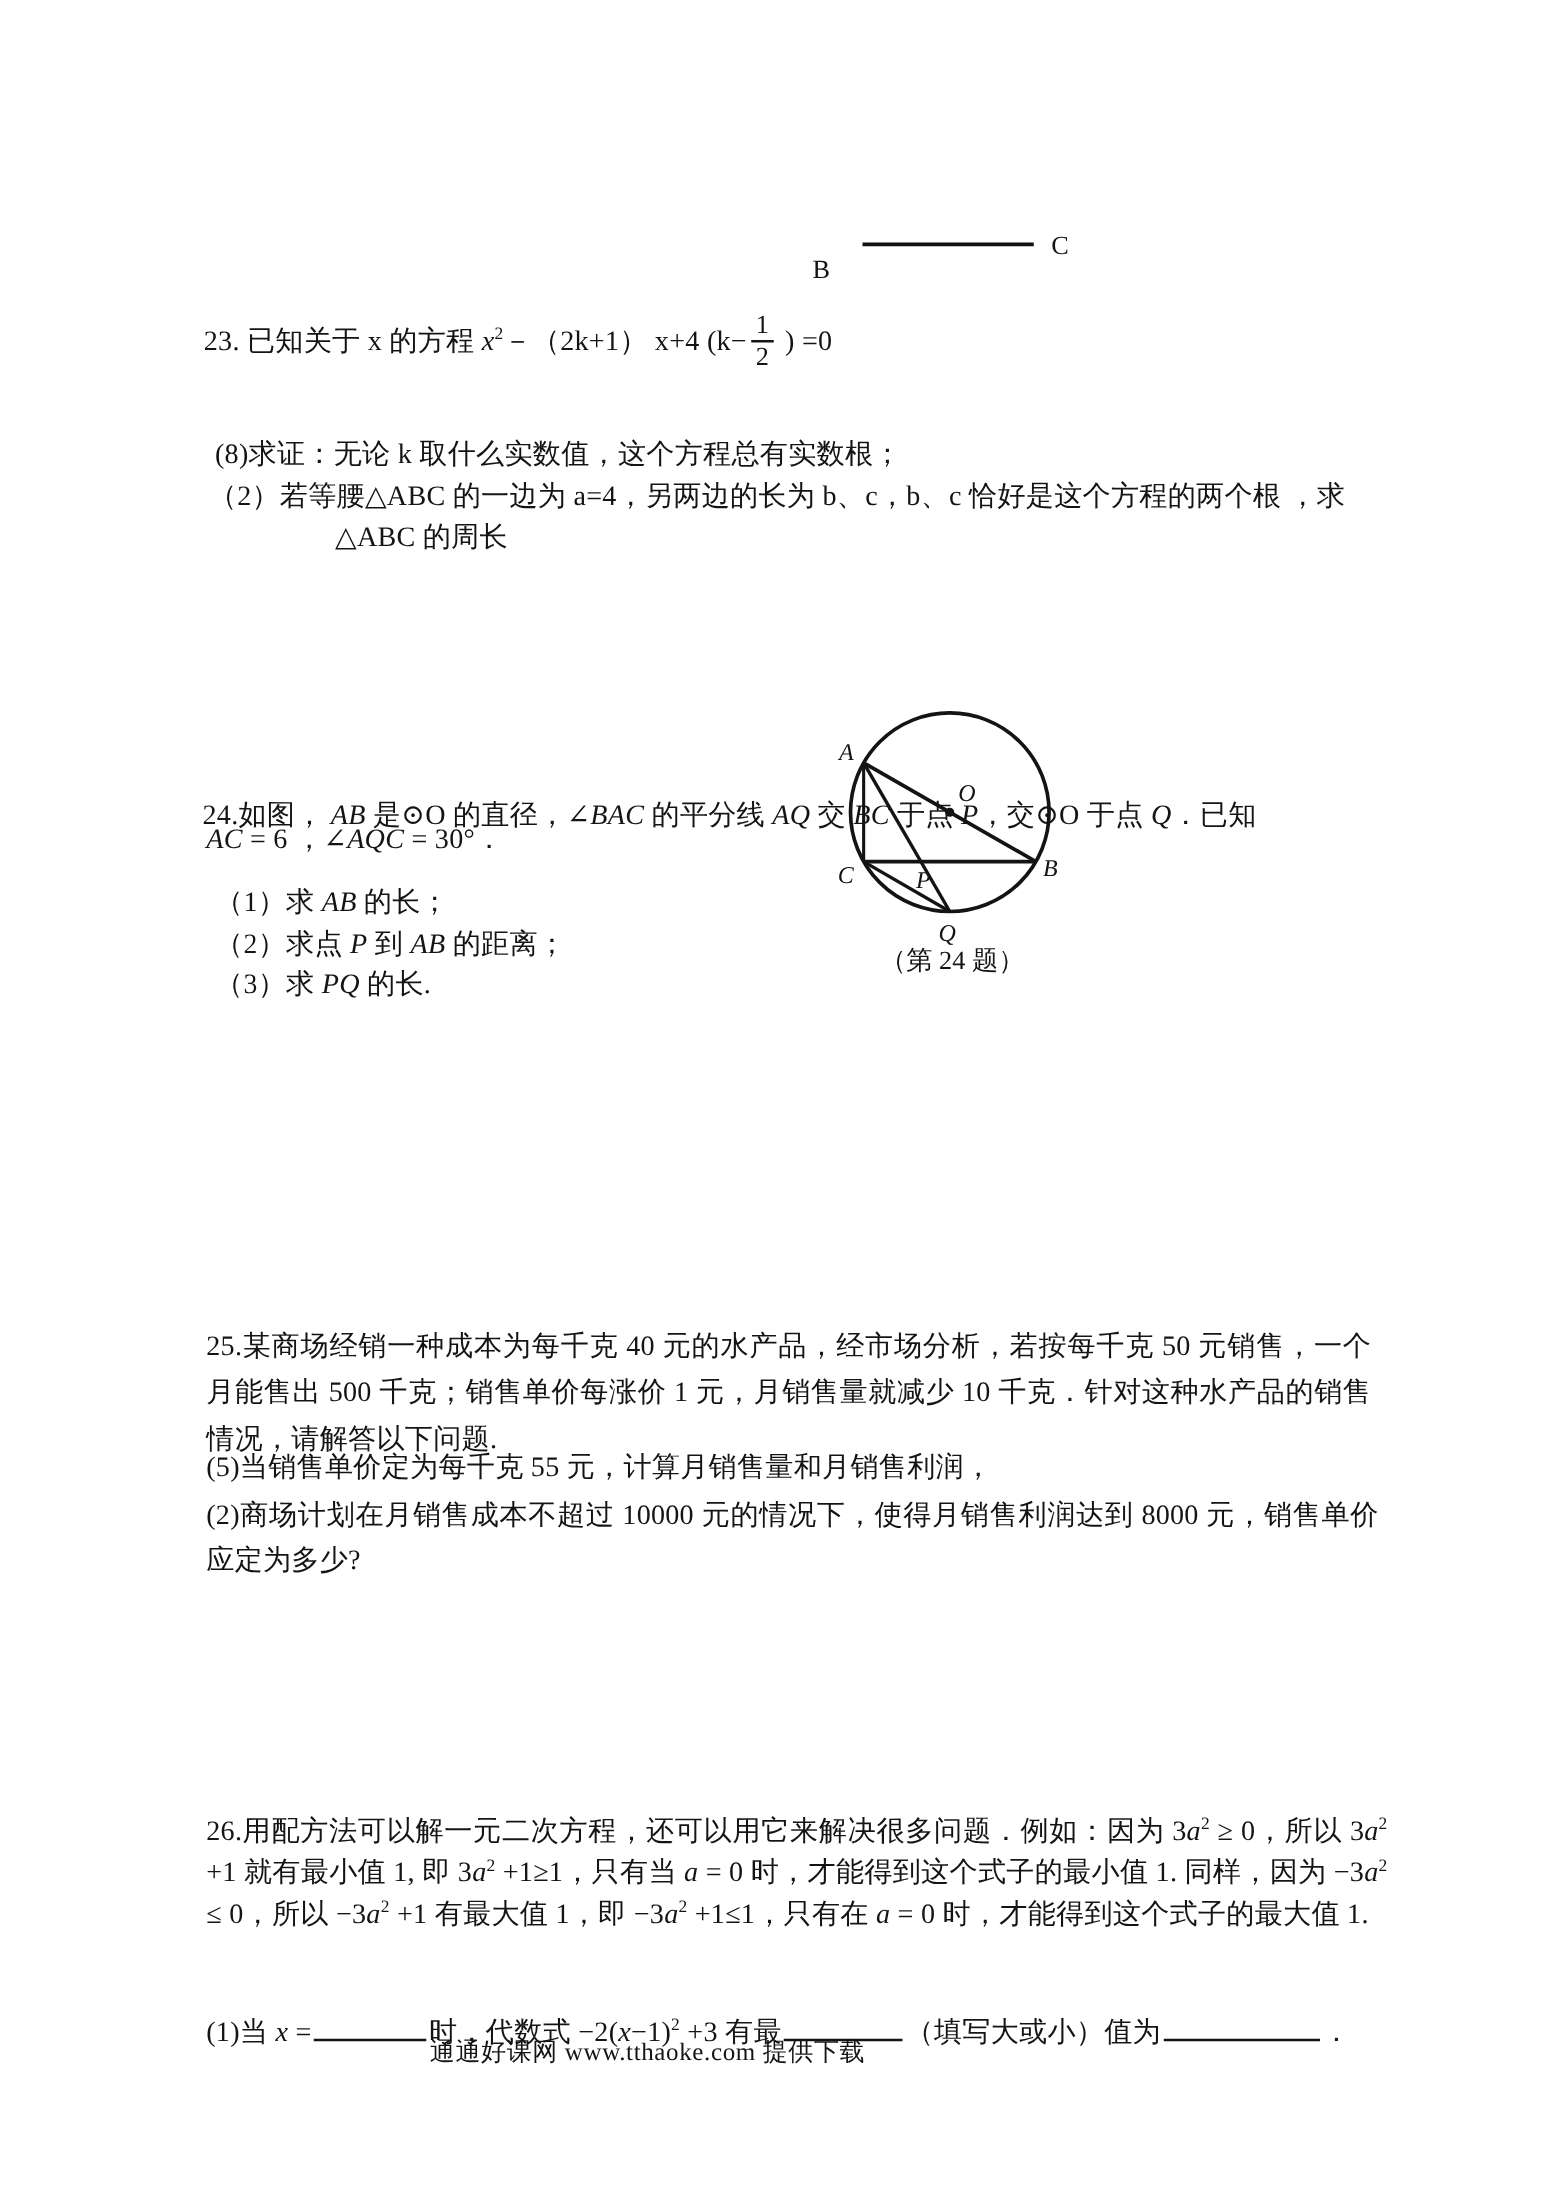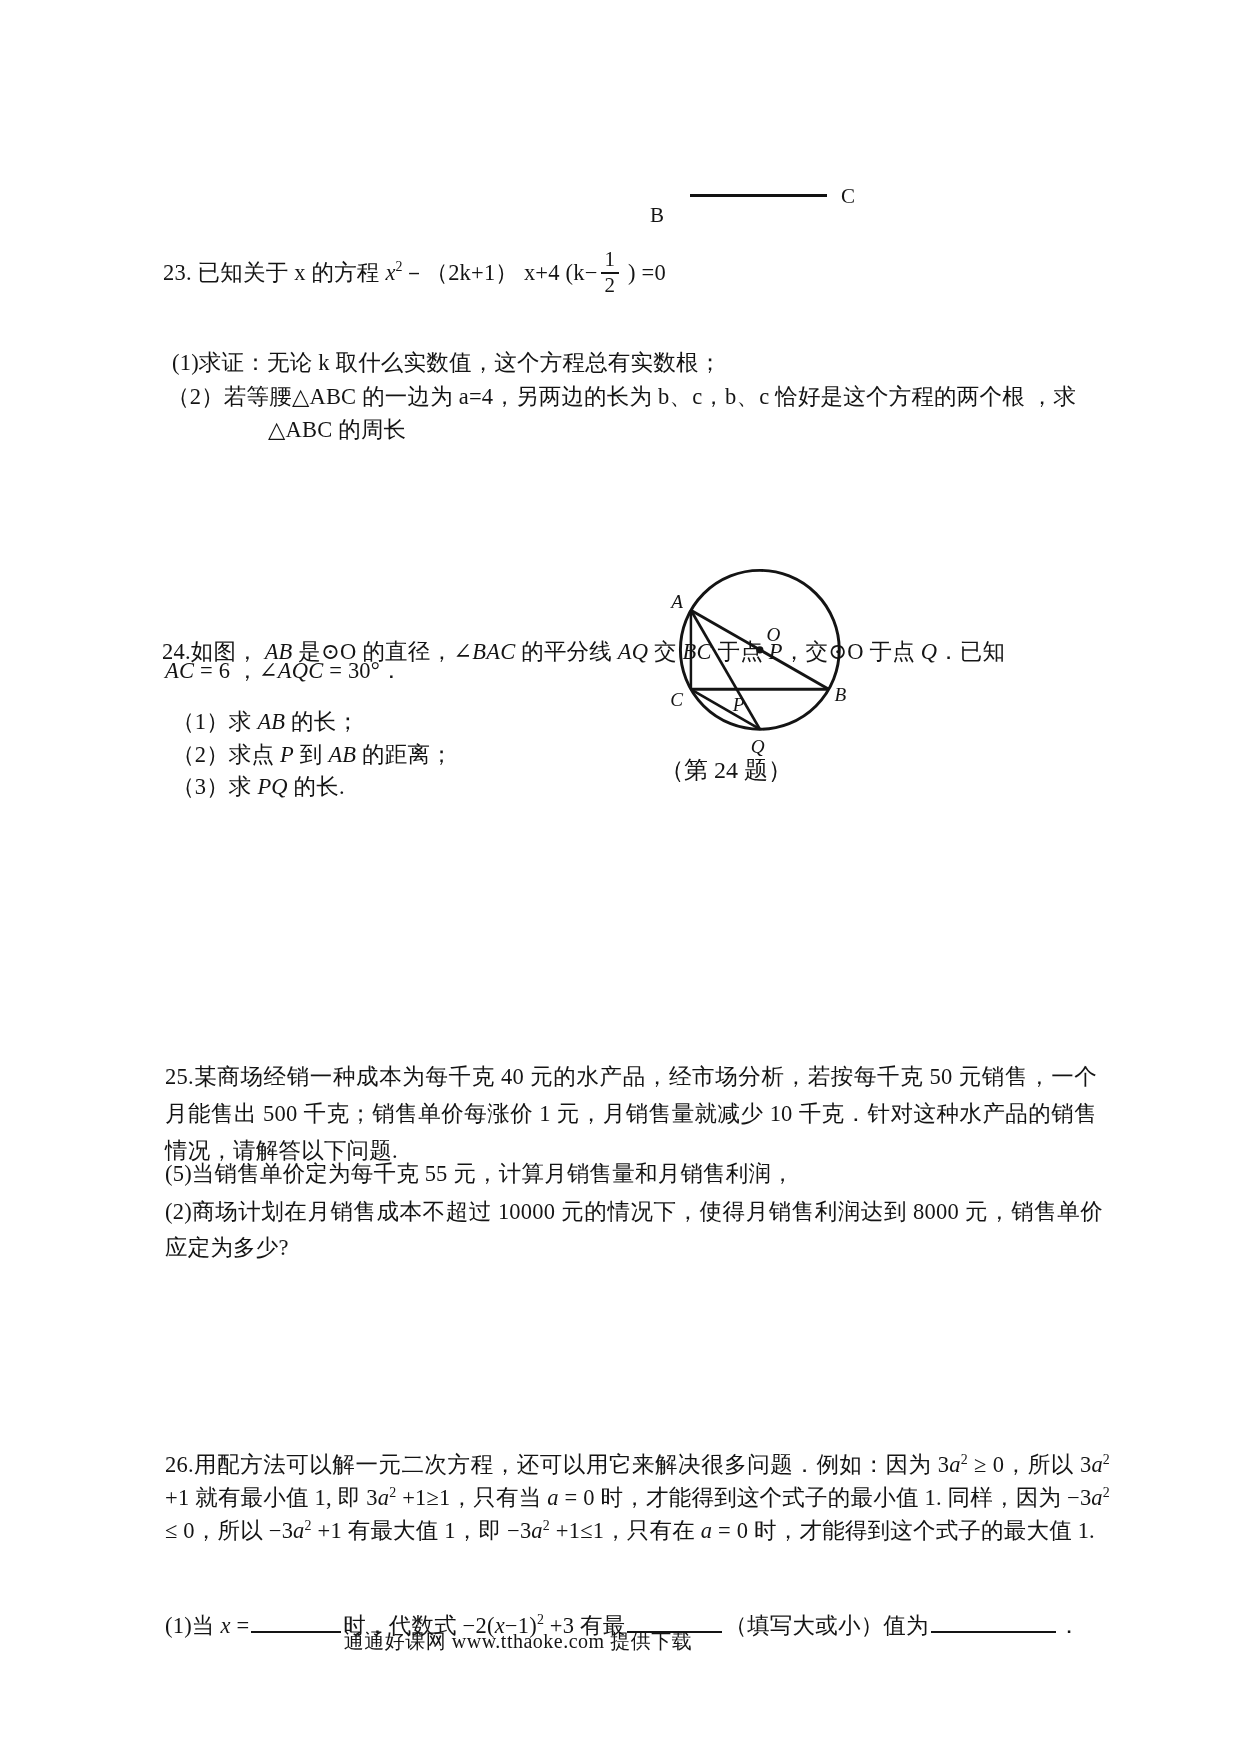--- a/index.html
+++ b/index.html
@@ -29,39 +29,39 @@
     vertical-align:baseline; margin:0 2px;
   }
   .seg-line { position:absolute; left:690px; top:194px; width:137px; border-top:3px solid #111; }
   .seg-label { position:absolute; font-size:21px; }
   .q24-svg { position:absolute; left:640px; top:556px; width:260px; height:209px; }
   .q24-svg .stroke { fill:none; stroke:#141414; }
   .q24-svg text {
     font-family:"Liberation Serif","DejaVu Serif",serif; font-style:italic;
     font-size:17px; fill:#141414; stroke:none;
   }
-  .caption { position:absolute; left:660px; top:754px; font-size:24px; white-space:nowrap; }
+  .caption { position:absolute; left:704px; top:754px; font-size:21px; white-space:nowrap; }
   .footer {
     position:absolute; left:0; top:1628px; width:1036px; text-align:center;
     font-size:20px; letter-spacing:0.5px;
   }
 </style>
 </head>
 <body>
 
 <div class="page">
 
   <div>
     <div class="seg-line"></div>
     <span class="seg-label" style="left:650px; top:203px;">B</span>
     <span class="seg-label" style="left:841px; top:184px;">C</span>
   </div>
 
   <div class="line" style="top:250px; left:163px;"><span>23. 已知关于 x 的方程 </span><span class="it">x</span><sup>2</sup><span>－（2k+1） x+4 (k−</span><span class="frac"><span class="num">1</span><span class="den">2</span></span><span> ) =0</span></div>
-  <div class="line" style="top:347px; left:172px;">(1)求证：无论 k 取什么实数值，这个方程总有实数根；</div>
+  <div class="line" style="top:347px; left:172px;">(8)求证：无论 k 取什么实数值，这个方程总有实数根；</div>
   <div class="line" style="top:381px; left:167px;">（2）若等腰△ABC 的一边为 a=4，另两边的长为 b、c，b、c 恰好是这个方程的两个根 ，求</div>
   <div class="line" style="top:414px; left:228px;margin-left:40px;">△ABC 的周长</div>
 
   <div class="line" style="top:592px; left:162px;margin-top:44px;"><span>24.如图， </span><span class="it">AB</span><span> 是⊙O 的直径，∠</span><span class="it">BAC</span><span> 的平分线 </span><span class="it">AQ</span><span> 交 </span><span class="it">BC</span><span> 于点 </span><span class="it">P</span><span>，交⊙O 于点 </span><span class="it">Q</span><span>．已知</span></div>
   <div class="line" style="top:655px;"><span class="it">AC</span><span> = 6 ，∠</span><span class="it">AQC</span><span> = 30°．</span></div>
   <div class="line" style="top:706px; left:172px;"><span>（1）求 </span><span class="it">AB</span><span> 的长；</span></div>
   <div class="line" style="top:739px; left:172px;"><span>（2）求点 </span><span class="it">P</span><span> 到 </span><span class="it">AB</span><span> 的距离；</span></div>
   <div class="line" style="top:771px; left:172px;"><span>（3）求 </span><span class="it">PQ</span><span> 的长.</span></div>
 
   <svg class="q24-svg" viewBox="0 0 230 185">

